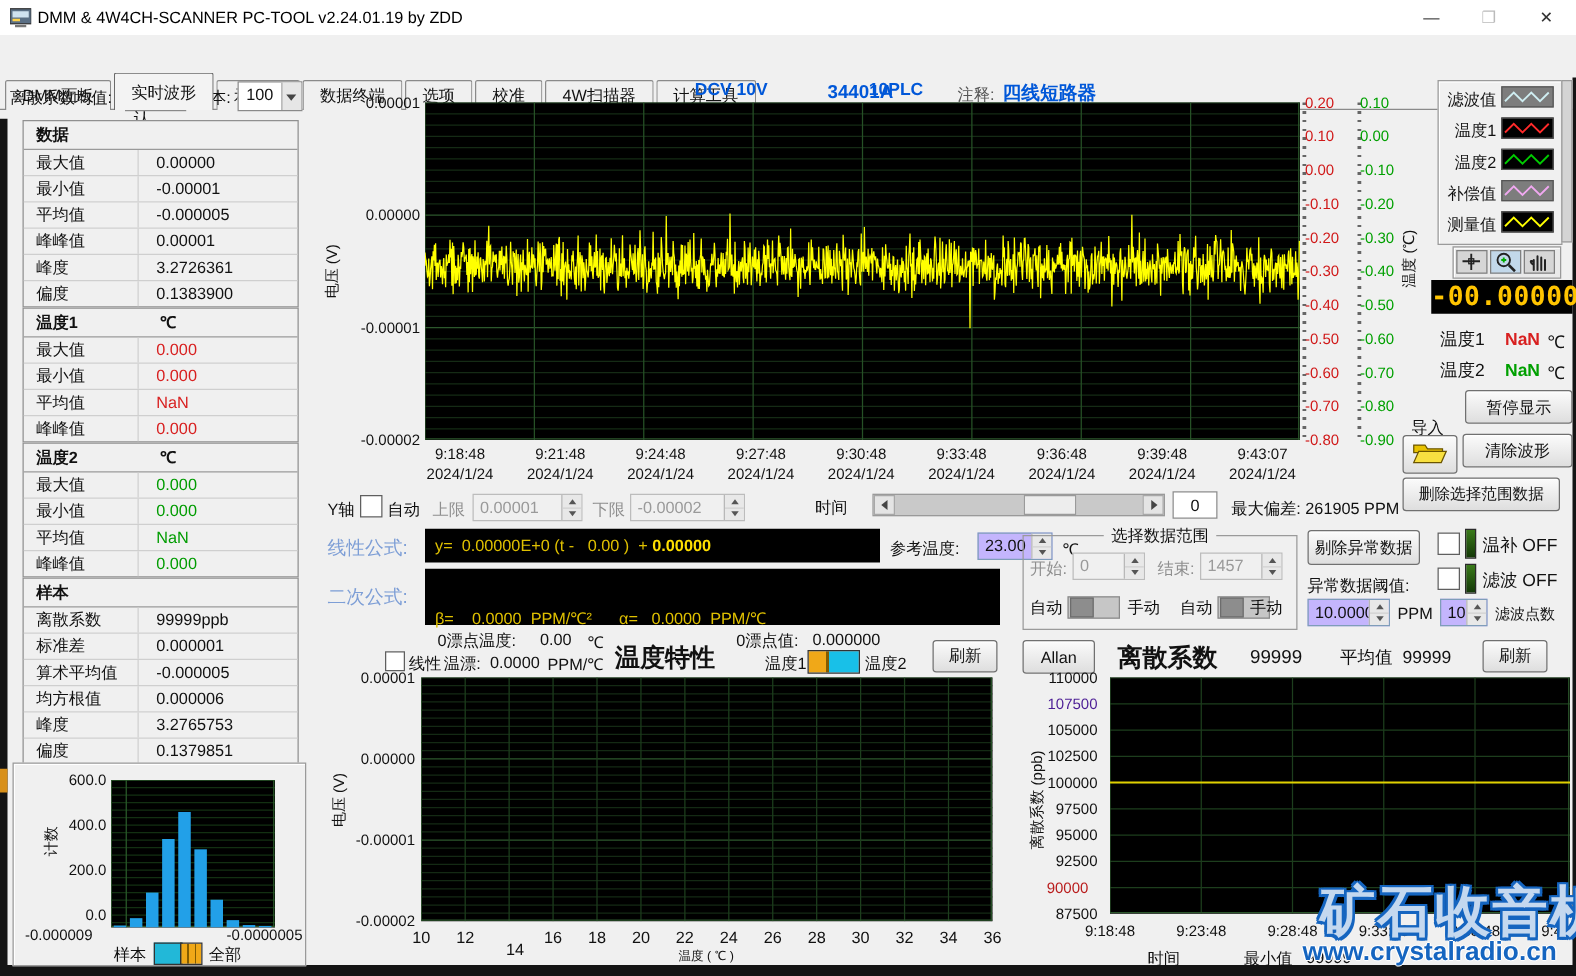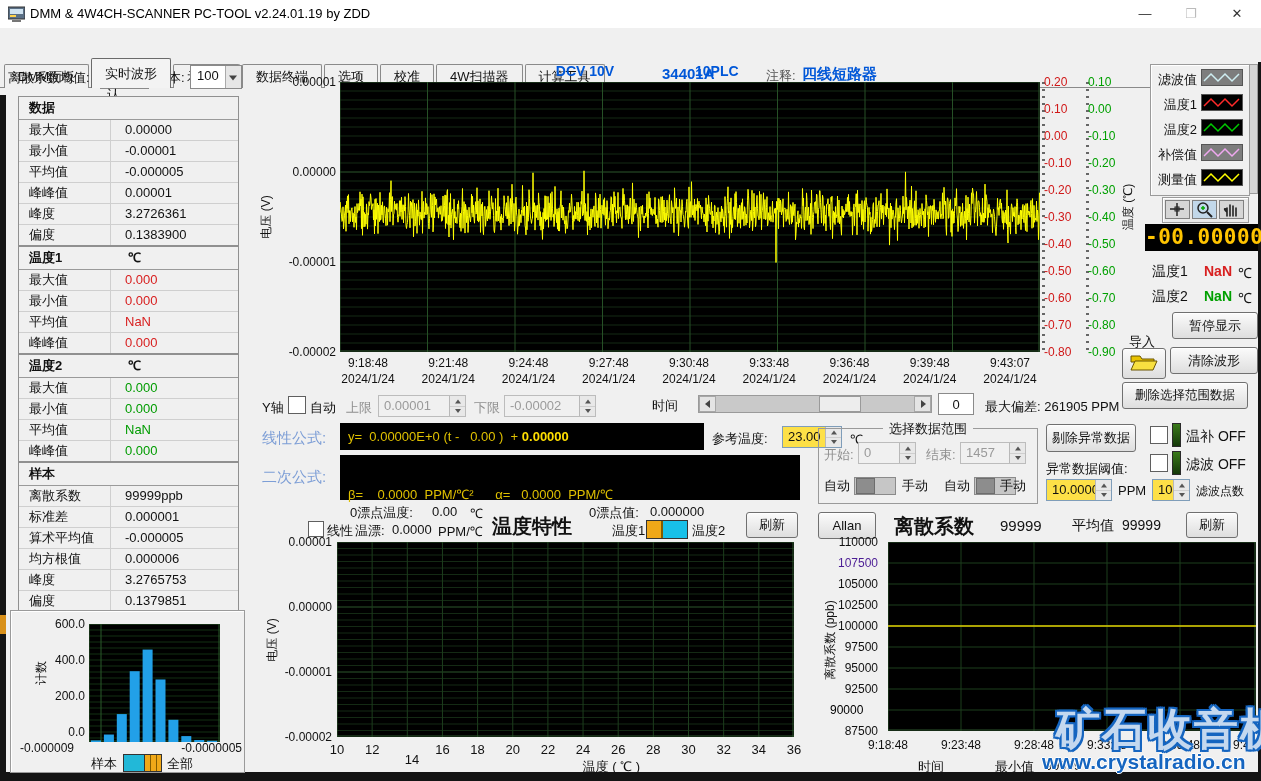--- a/index.html
+++ b/index.html
@@ -38,21 +38,21 @@
   .pt-value{padding-left:14px;flex:1;}
   .pt-unit{margin-left:auto;margin-right:10px;}
   .plot{position:absolute;background:#000;}
   .btn{position:absolute;border:1px solid #707070;background:linear-gradient(#fbfbfb,#dedede);
     border-radius:3px;font-size:13px;text-align:center;box-shadow:inset 0 1px 0 #fff;}
   .blackbox{position:absolute;background:#000;color:#dfc000;font-size:13px;padding:0 8px;white-space:pre;}
   .blackbox b{color:#ffdf00;}
   .cb{position:absolute;width:16px;height:16px;background:#fff;border:1px solid #5f5f5f;}
   .cb.small{width:14px;height:14px;}
   .led{position:absolute;width:7px;height:22px;background:linear-gradient(#3a7a1a,#143808);border:1px solid #2a2a2a;}
-  .spin{position:absolute;height:22px;border:1px solid #7f9db9;background:#fde047;display:flex;box-sizing:border-box;}
+  .spin{position:absolute;height:22px;border:1px solid #7f9db9;background:#c4b5fd;display:flex;box-sizing:border-box;}
   .spin.disabled{background:#f0f0f0;border-color:#bcbcbc;}
   .spin.disabled .spin-val{color:#9a9a9a;}
   .spin-val{flex:1;padding:2px 5px;font-size:13px;overflow:hidden;}
   .spin-btns{width:15px;border-left:1px solid #b8b8b8;display:flex;flex-direction:column;background:#e8e8e8;}
   .spin-btns span{flex:1;position:relative;border-bottom:1px solid #cfcfcf;}
   .spin-btns span:last-child{border-bottom:none;}
   .tri-u2{position:absolute;left:50%;top:50%;transform:translate(-50%,-40%);width:0;height:0;
     border-left:3px solid transparent;border-right:3px solid transparent;border-bottom:4px solid #555;}
   .tri-d2{position:absolute;left:50%;top:50%;transform:translate(-50%,-50%);width:0;height:0;
     border-left:3px solid transparent;border-right:3px solid transparent;border-top:4px solid #555;}
@@ -474,21 +474,21 @@
         <line x1="316.34999999999997" y1="0" x2="316.34999999999997" y2="195" stroke="#1d3e1d" stroke-width="1"></line>
         <line x1="351.5" y1="0" x2="351.5" y2="195" stroke="#1d3e1d" stroke-width="1"></line>
         <line x1="386.65" y1="0" x2="386.65" y2="195" stroke="#1d3e1d" stroke-width="1"></line>
         <line x1="421.79999999999995" y1="0" x2="421.79999999999995" y2="195" stroke="#1d3e1d" stroke-width="1"></line>
         <line x1="0" y1="0" x2="457" y2="0" stroke="#2c572c" stroke-width="1"></line>
         <line x1="0" y1="194" x2="457" y2="194" stroke="#2c572c" stroke-width="1"></line>
         <line x1="0" y1="0" x2="0" y2="195" stroke="#2c572c" stroke-width="1"></line>
         <line x1="456" y1="0" x2="456" y2="195" stroke="#2c572c" stroke-width="1"></line>
       </svg>
   </div>
-  <div class="abs" style="left:490px;top:758px;width:150px;text-align:right;font-size:13px">温度 ( ℃ )</div>
+  <div class="abs" style="left:490px;top:758px;width:150px;text-align:center;font-size:10px">温度 ( ℃ )</div>
 
   <div class="fieldset" style="left:818px;top:428px;width:218px;height:74px">
     <div class="flegend">选择数据范围</div>
   </div>
   <div class="lbl gray" style="left:824px;top:446px">开始:</div>
   <div class="spin disabled" style="left:858px;top:442px;width:58px">
     <span class="spin-val">0</span>
     <span class="spin-btns">
         <span>
           <i class="tri-u2"></i>
@@ -723,21 +723,21 @@
     <div class="tick" style="left: 746.8px; top: 742px; width: 24px; text-align: center; font-size: 13px;">34</div>
     <div class="tick" style="left: 781.95px; top: 742px; width: 24px; text-align: center; font-size: 13px;">36</div>
     <div class="tick" style="left: 830px; top: 535px; width: 48px; text-align: right; color: rgb(17, 17, 17); font-size: 12px;">110000</div>
     <div class="tick" style="left: 830px; top: 556px; width: 48px; text-align: right; color: #4c1d95; font-size: 12px;">107500</div>
     <div class="tick" style="left: 830px; top: 577px; width: 48px; text-align: right; color: rgb(17, 17, 17); font-size: 12px;">105000</div>
     <div class="tick" style="left: 830px; top: 598px; width: 48px; text-align: right; color: rgb(17, 17, 17); font-size: 12px;">102500</div>
     <div class="tick" style="left: 830px; top: 619px; width: 48px; text-align: right; color: rgb(17, 17, 17); font-size: 12px;">100000</div>
     <div class="tick" style="left: 830px; top: 640px; width: 48px; text-align: right; color: rgb(17, 17, 17); font-size: 12px;">97500</div>
     <div class="tick" style="left: 830px; top: 661px; width: 48px; text-align: right; color: rgb(17, 17, 17); font-size: 12px;">95000</div>
     <div class="tick" style="left: 830px; top: 682px; width: 48px; text-align: right; color: rgb(17, 17, 17); font-size: 12px;">92500</div>
-    <div class="tick" style="left: 830px; top: 703px; width: 48px; text-align: left; color: #000000; font-size: 12px;">90000</div>
+    <div class="tick" style="left: 830px; top: 703px; width: 48px; text-align: center; color: #b91c1c; font-size: 12px;">90000</div>
     <div class="tick" style="left: 830px; top: 724px; width: 48px; text-align: right; color: rgb(17, 17, 17); font-size: 12px;">87500</div>
     <div class="tick" style="left: 858px; top: 738px; width: 60px; text-align: center;">9:18:48</div>
     <div class="tick" style="left: 931px; top: 738px; width: 60px; text-align: center;">9:23:48</div>
     <div class="tick" style="left: 1004px; top: 738px; width: 60px; text-align: center;">9:28:48</div>
     <div class="tick" style="left: 1077px; top: 738px; width: 60px; text-align: center;">9:33:48</div>
     <div class="tick" style="left: 1150px; top: 738px; width: 60px; text-align: center;">9:38:48</div>
     <div class="tick" style="left: 1223px; top: 738px; width: 60px; text-align: center;">9:43:07</div>
   </div>
 
 </body></html>

